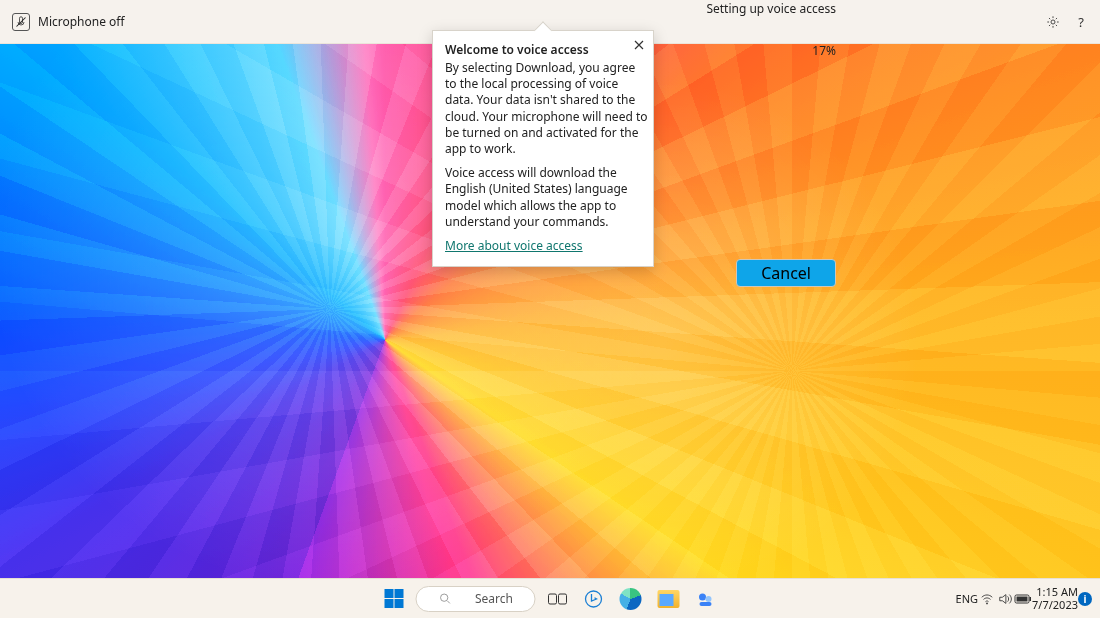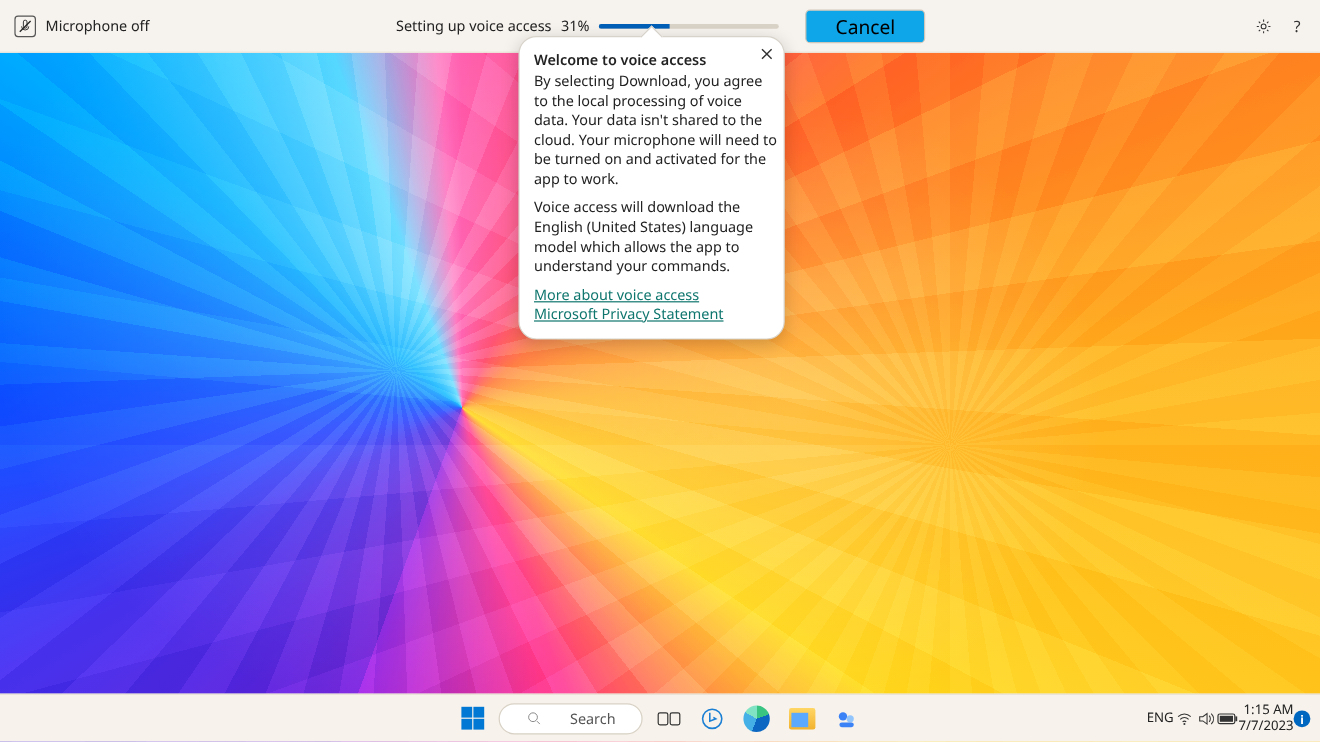--- a/index.html
+++ b/index.html
@@ -28,31 +28,31 @@
     .va-bar {
       position:absolute; left:0; right:0; top:0; height:44px;
       display:flex; align-items:center;
       background:#f6f2ed; color:#222; font-size:12px;
       border-bottom:1px solid #ece5da;
       padding:0 6px;
     }
     .mic-chip { display:flex; align-items:center; gap:8px; padding:0 6px; }
     .mic-ic { width:18px; height:18px; border:1px solid #555; border-radius:3px; display:flex; align-items:center; justify-content:center;}
     .mic-ic svg{width:12px;height:12px;}
-    .va-center { position:absolute; left:30%; right:24%; height:100%; display:flex; align-items:center; gap:8px; }
+    .va-center { position:absolute; left:30%; right:24%; height:100%; display:flex; align-items:flex-end; gap:25px;flex-direction:column; }
     .pbar { flex:0 0 150px; height:4px; background:#d9d2c7; border-radius:2px; overflow:hidden; position:relative;}
     .pbar-fill{position:absolute; left:0; top:0; bottom:0; width:39%; background:#005fb8;}
     .cancel-btn{ margin-left:14px; background:#0ea5e9; border:1px solid #cfc7ba; border-radius:4px; padding:2px 24px; font-size:16px; cursor:pointer;}
     .va-right{ margin-left:auto; display:flex; gap:10px; align-items:center; padding-right:4px;}
     .ico-btn{width:18px;height:18px;display:flex;align-items:center;justify-content:center;cursor:pointer;color:#333;}
 
     
     .popup{
       position:absolute; left:432px; top:30px; width:222px;
-      background:#fff; border:1px solid #d8d3ca; border-radius:15px;
+      background:#fff; border:1px solid #d8d3ca; border-radius:0;
       padding:10px 4px 12px 12px; font-size:12px; color:#222;
       box-shadow:0 4px 14px rgba(0,0,0,.18);
     }
     .popup::before{
       content:""; position:absolute; top:-7px; left:50%; transform:translateX(-50%) rotate(45deg);
       width:12px;height:12px;background:#fff;border-left:1px solid #d8d3ca;border-top:1px solid #d8d3ca;
     }
     .popup h4{font-size:12px;font-weight:600;margin-bottom:2px;}
     .popup p{line-height:1.35;margin-bottom:8px;}
     .popup a{color:#0f766e;text-decoration:underline;font-size:12px;display:block;line-height:1.35;}
@@ -91,21 +91,21 @@
           <path d="M8 1a2 2 0 0 1 2 2v5a2 2 0 1 1-4 0V3a2 2 0 0 1 2-2Z" fill="none" stroke="#222"></path>
           <path d="M4 8a4 4 0 0 0 8 0" fill="none" stroke="#222"></path>
           <line x1="2" y1="14" x2="14" y2="2" stroke="#222" stroke-width="1.4"></line>
         </svg>
     </span>
     <span>Microphone off</span>
   </div>
 
   <div class="va-center">
     <span>Setting up voice access</span>
-    <span>31%</span>
+    <span>17%</span>
     <div class="pbar">
       <div class="pbar-fill" style="width: 39%;"></div>
     </div>
     <button class="cancel-btn">Cancel</button>
   </div>
 
   <div class="va-right">
     <span class="ico-btn">
       <svg class="sys-ic" viewBox="0 0 16 16">
           <circle cx="8" cy="8" r="2.3" fill="none" stroke="#333"></circle>
@@ -121,21 +121,20 @@
 <div class="popup">
   <div class="close">
     <svg width="10" height="10" viewBox="0 0 10 10">
         <path d="M1 1l8 8M9 1l-8 8" stroke="#333" stroke-width="1.2"></path>
       </svg>
   </div>
   <h4>Welcome to voice access</h4>
   <p>By selecting Download, you agree to the local processing of voice data. Your data isn't shared to the cloud. Your microphone will need to be turned on and activated for the app to work.</p>
   <p>Voice access will download the English (United States) language model which allows the app to understand your commands.</p>
   <a href="#">More about voice access</a>
-  <a href="#">Microsoft Privacy Statement</a>
 </div>
 
 <div class="taskbar">
   <div class="tb-center">
     <div class="tb-btn">
       <span class="winlogo">
           <div></div>
           <div></div>
           <div></div>
           <div></div>

